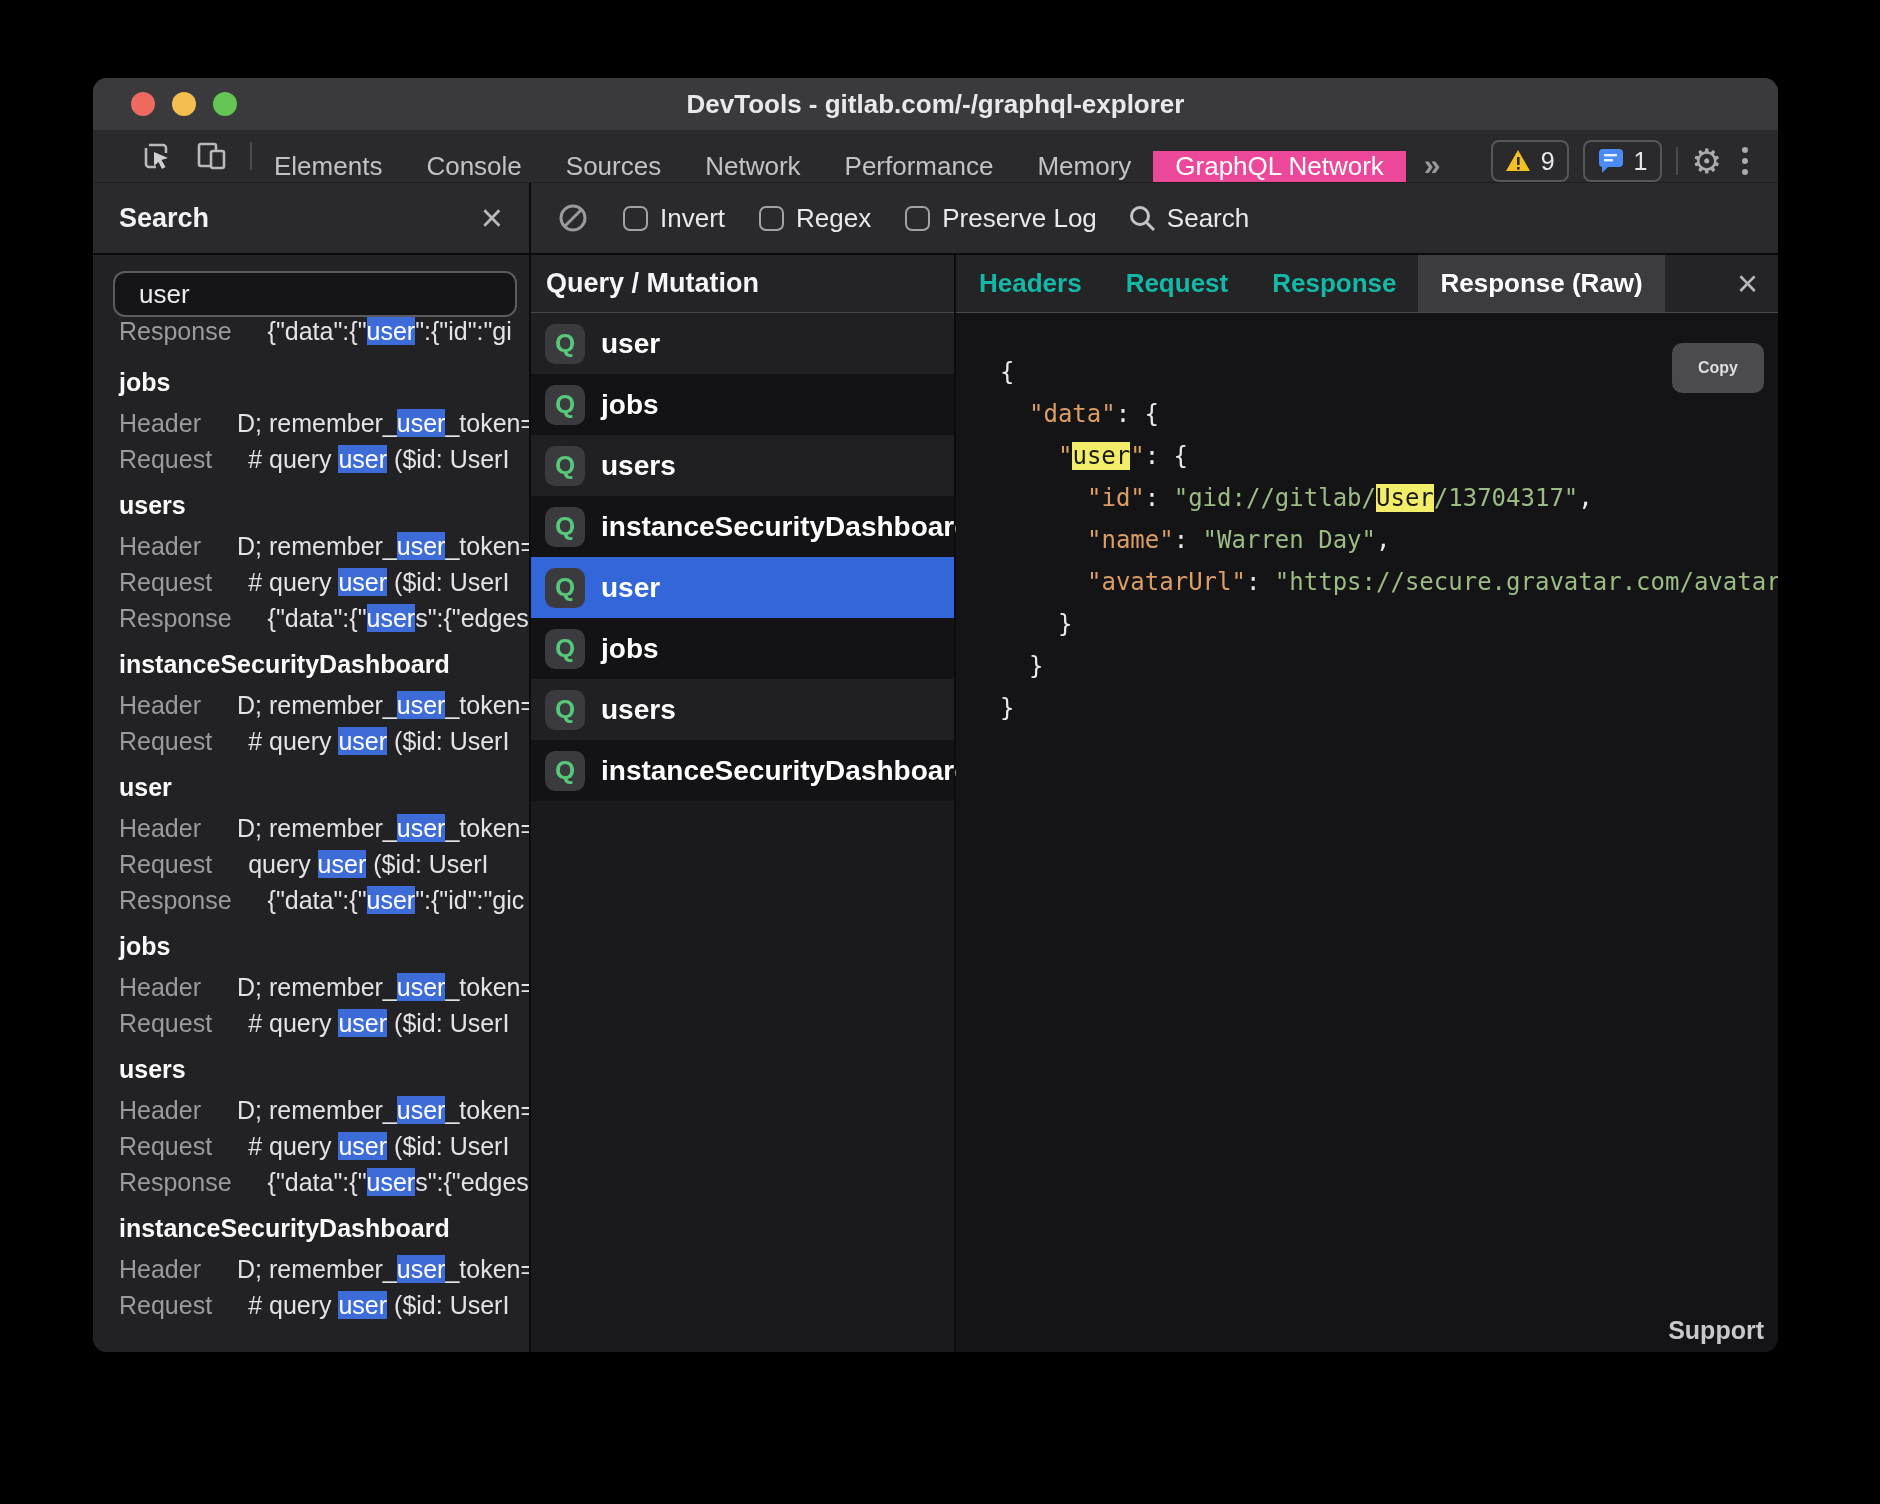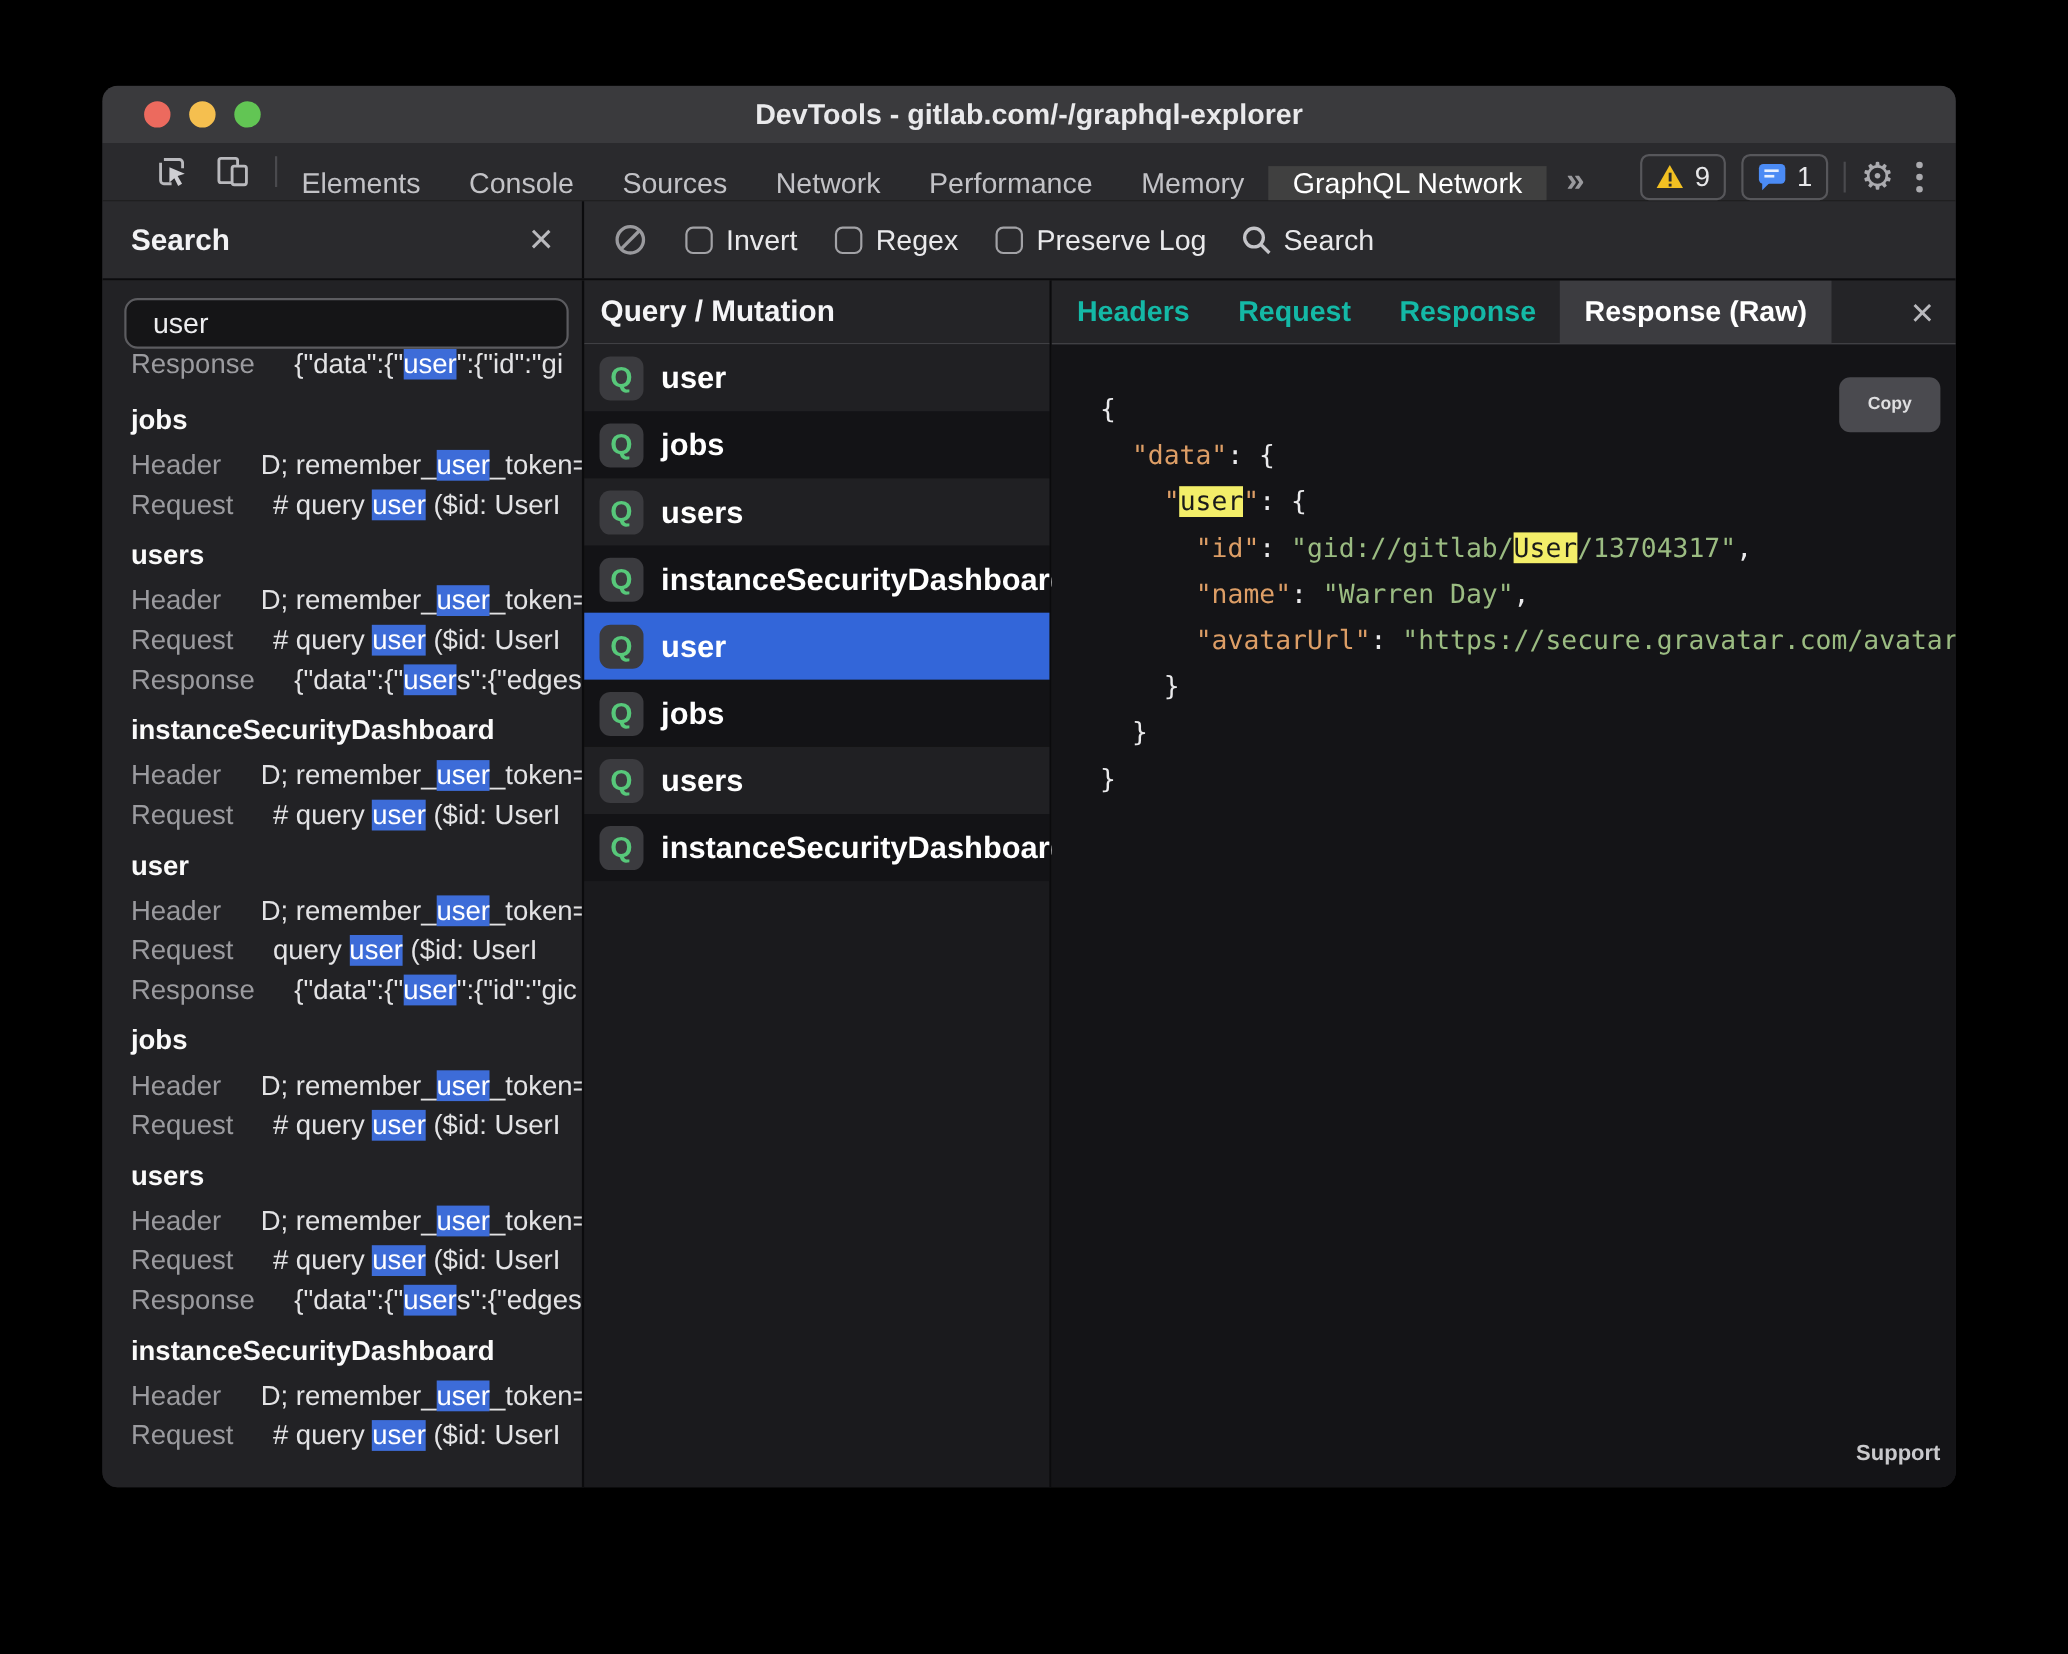--- a/index.html
+++ b/index.html
@@ -10,21 +10,21 @@
   
   .titlebar{height:52px;background:#3a3a3d;display:flex;align-items:center;position:relative;}
   .lights{position:absolute;left:38px;top:14px;display:flex;gap:17px;}
   .light{width:24px;height:24px;border-radius:50%;}
   .title{flex:1;text-align:center;color:#e9e9eb;font-size:26px;font-weight:700;}
   
   .tabrow{height:52px;background:#2a2a2d;display:flex;align-items:flex-end;border-bottom:1px solid #1d1d1f;}
   .ticon{align-self:center;display:flex;}
   .vsep{width:2px;height:28px;background:#4a4a4e;align-self:center;}
   .tab{display:flex;align-items:center;padding:0 22px;color:#c2c2c6;font-size:26px;white-space:nowrap;}
-  .tab.selected{background:#404040;color:#fff;}
+  .tab.selected{background:#ec4899;color:#fff;}
   .chev{color:#9a9a9e;font-size:30px;display:flex;align-items:center;padding:0 18px;font-weight:700;letter-spacing:-4px;}
   .badges{margin-left:auto;display:flex;align-items:center;gap:14px;padding-right:24px;}
   .badge{display:flex;align-items:center;gap:10px;border:2px solid #57575b;border-radius:8px;height:38px;padding:0 12px;color:#e7e7e9;font-size:25px;}
   .gear{color:#ababaf;font-size:34px;line-height:1;}
   .kebab{display:flex;flex-direction:column;gap:5px;padding:0 6px;}
   .kebab i{width:6px;height:6px;border-radius:50%;background:#ababaf;}
   
   .toolrow{height:72px;background:#2a2a2d;display:flex;border-bottom:2px solid #0b0b0d;box-sizing:border-box;}
   .search-head{width:438px;box-sizing:border-box;border-right:2px solid #0b0b0d;display:flex;align-items:center;padding:0 26px;}
   .search-title{font-weight:700;font-size:27px;color:#f2f2f4;}
@@ -67,21 +67,21 @@
   .det-tab{display:flex;align-items:center;padding:0 22px;font-size:26px;color:#14b8a6;font-weight:700;white-space:nowrap;}
   .det-tab.selected{background:#3c3c40;color:#fff;}
   .det-x{margin-left:auto;align-self:center;margin-right:20px;color:#b9b9bd;font-size:36px;line-height:1;}
   .det-body{position:absolute;top:58px;left:0;right:0;bottom:0;}
   .copy-btn{position:absolute;top:30px;right:14px;width:92px;height:50px;background:#4a4a4f;border-radius:10px;
     color:#dedee0;font-weight:700;font-size:16px;display:flex;align-items:center;justify-content:center;}
   .json{position:absolute;top:38px;left:44px;right:0;font-family:"DejaVu Sans Mono",monospace;font-size:24px;
     line-height:42px;white-space:pre;overflow:hidden;}
   .j-p{color:#eaeaec;} .j-k{color:#dd9e66;} .j-s{color:#9bbc82;}
   .j-y{background:#f3ee69;color:#1a1a1a;}
-  .support{position:absolute;right:14px;bottom:20px;color:#c9c9cc;font-weight:700;font-size:20px;}
+  .support{position:absolute;right:14px;bottom:8px;color:#c9c9cc;font-weight:700;font-size:25px;}
 </style>
 </head>
 <body>
 
 <div class="window">
 
   <div class="titlebar">
     <div class="lights">
       <span class="light" style="background:#ec6a5e"></span>
       <span class="light" style="background:#f5bf4f"></span>

